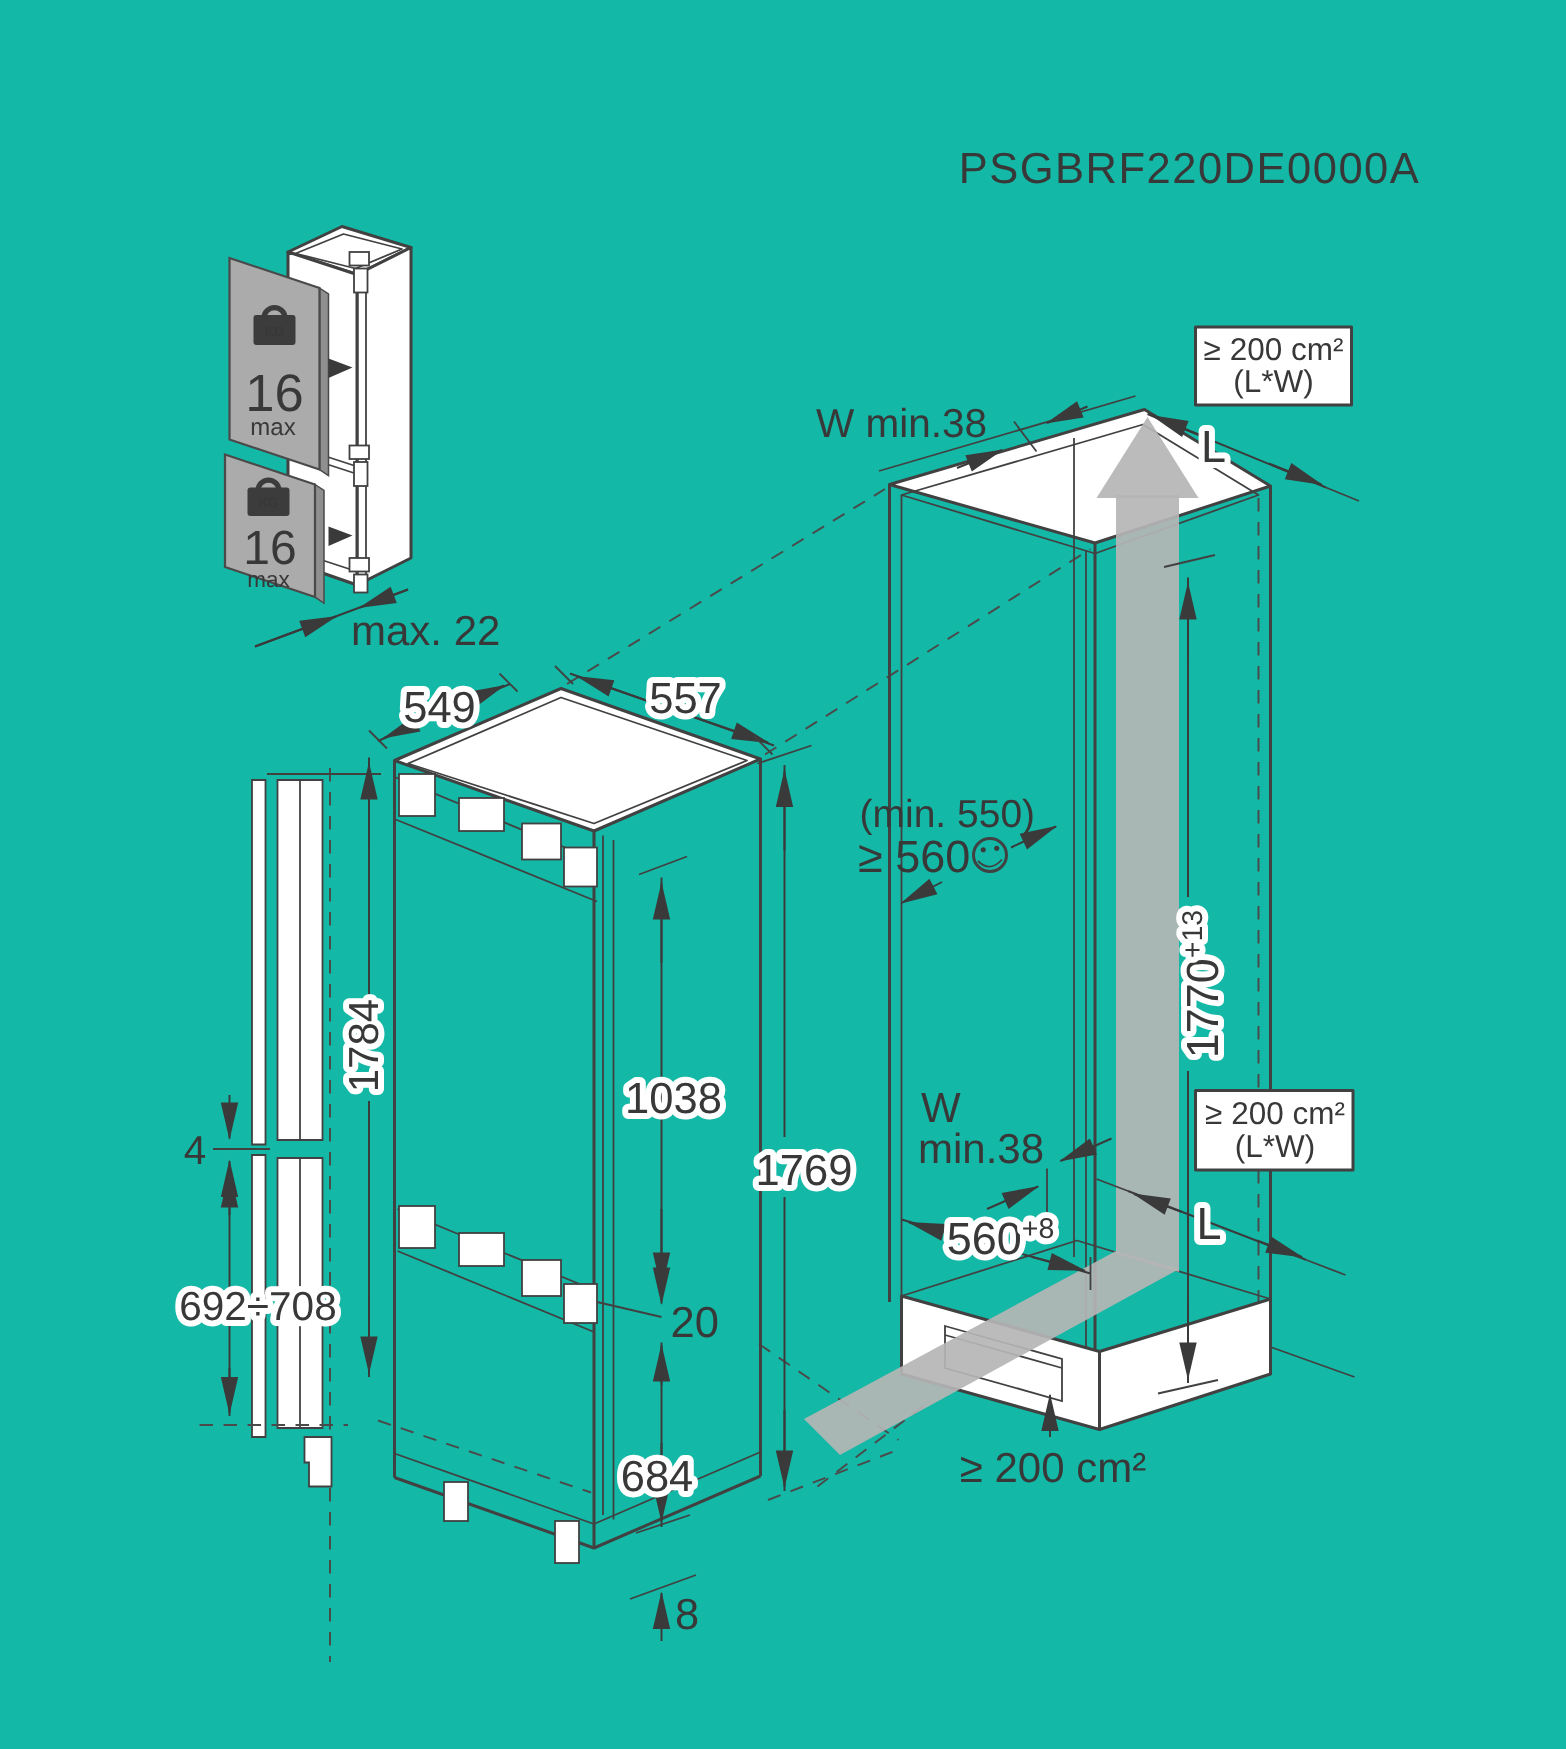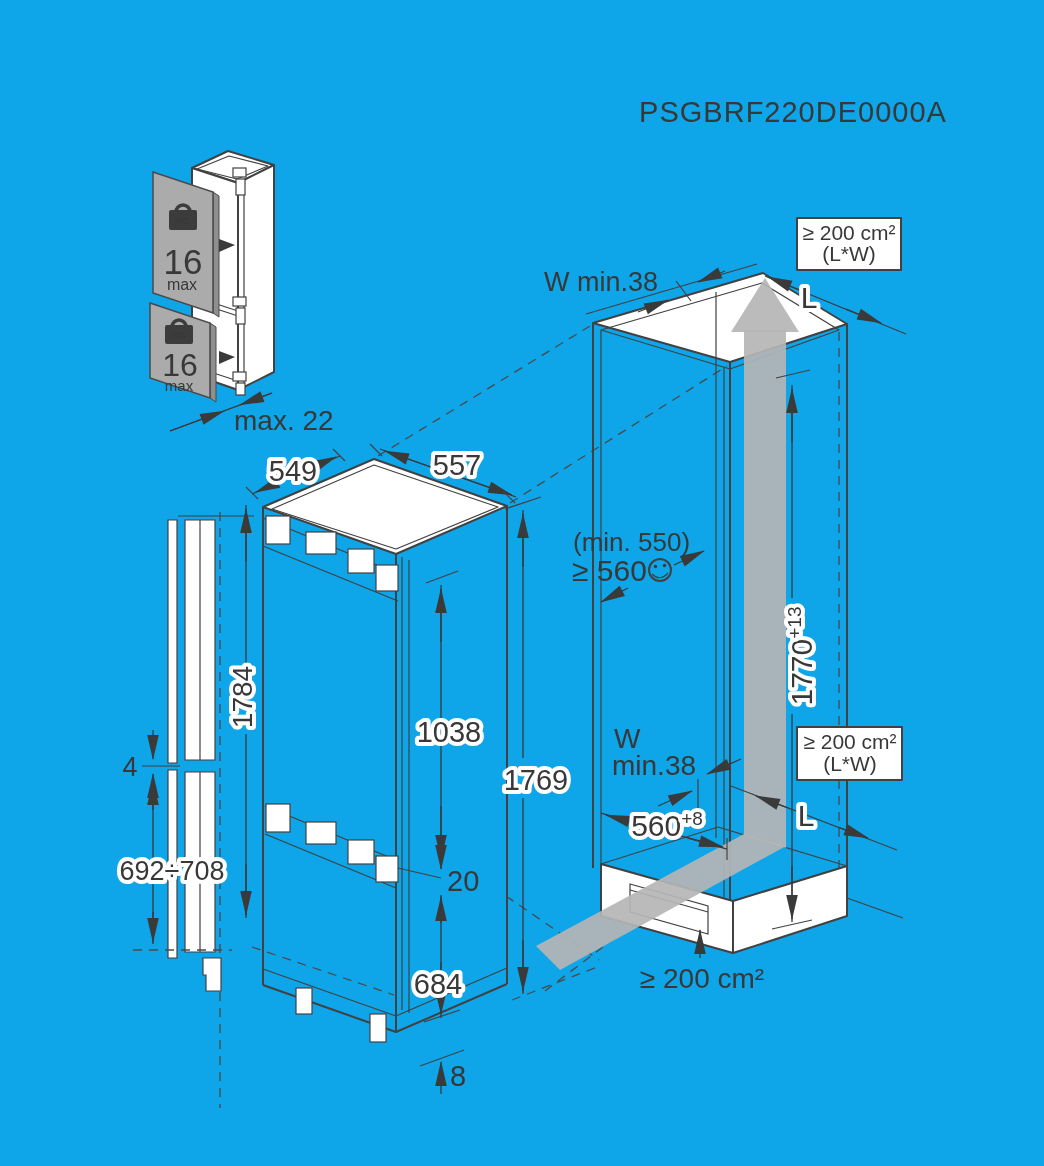--- a/index.html
+++ b/index.html
@@ -1,16 +1,16 @@
 <!DOCTYPE html>
 <html><head>
 <meta charset="utf-8">
 <style>
   html,body{margin:0;padding:0;background:#ffffff;}
-  #page{width:1044px;height:1166px;background:#0ea5e9;position:relative;overflow:hidden;}
+  #page{width:1044px;height:1166px;background:#14b8a6;position:relative;overflow:hidden;}
   svg{display:block;}
   text{font-family:"Liberation Sans","DejaVu Sans",sans-serif;fill:#383838;}
   .halo{stroke:#ffffff;stroke-width:8px;paint-order:stroke;stroke-linejoin:round;}
   .s2{stroke:#414141;stroke-width:2;fill:none;stroke-linejoin:round;}
   .s2f{stroke:#414141;stroke-width:2;fill:#ffffff;stroke-linejoin:round;}
   .s1{stroke:#414141;stroke-width:1.2;fill:none;stroke-linejoin:round;}
   .s1f{stroke:#414141;stroke-width:1.2;fill:#ffffff;}
   .dim{stroke:#3a3a3a;stroke-width:1.3;fill:none;}
   .dsh{stroke:#4a4a4a;stroke-width:1.3;fill:none;stroke-dasharray:9 7;}
   .panel{fill:#ababab;stroke:#4a4a4a;stroke-width:1.5;}

